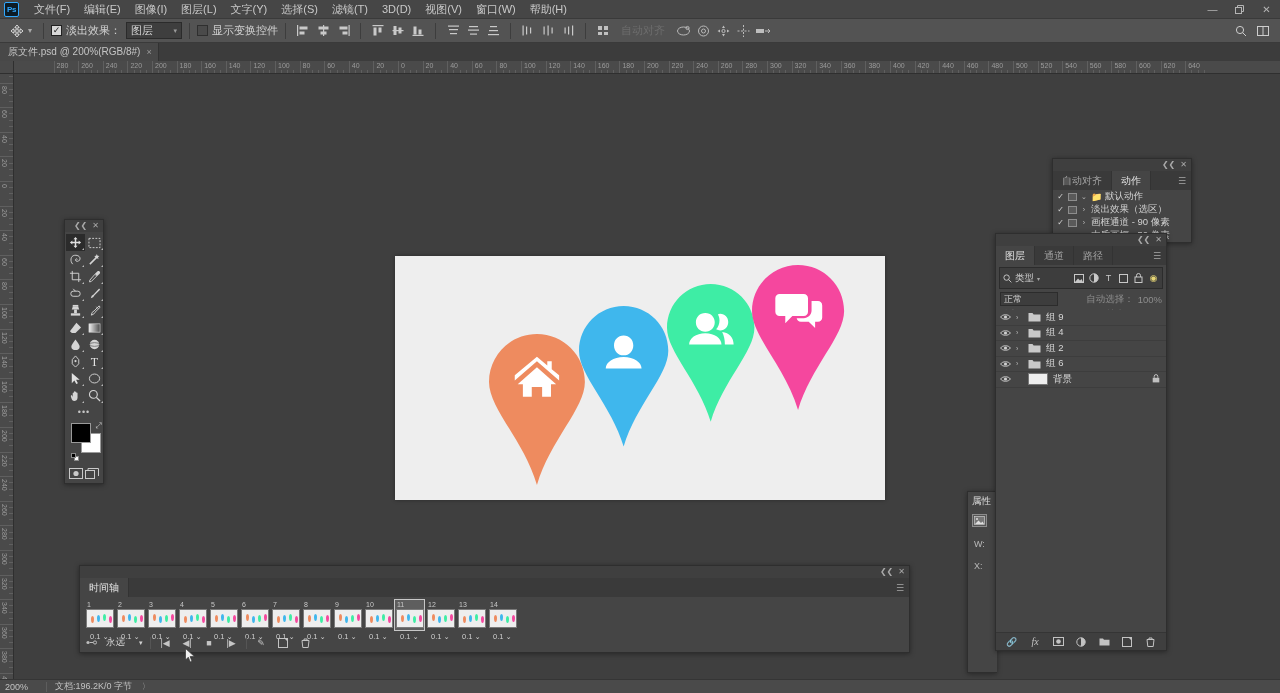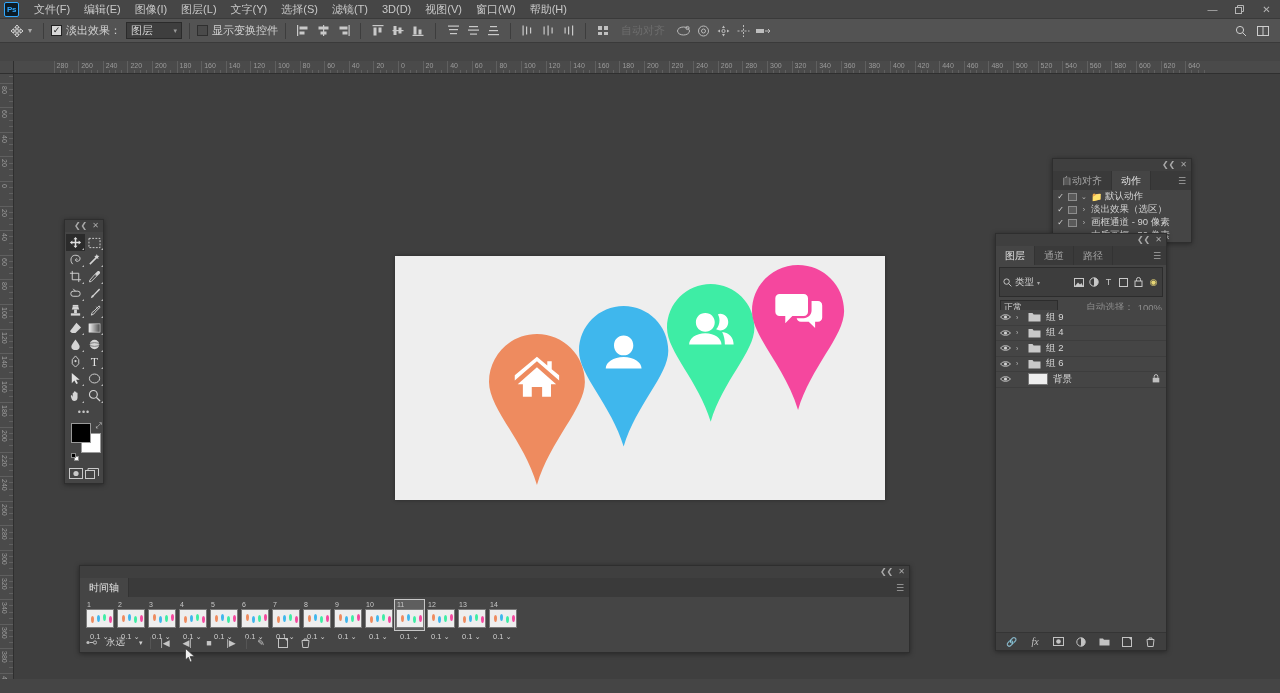--- a/index.html
+++ b/index.html
@@ -151,21 +151,21 @@
   #actions { left: 1052px; top: 158px; width: 140px; height: 85px; }
   .act-row { display: flex; align-items: center; height: 13px; font-size: 9.5px; color: #d2d2d2; padding-left: 3px; gap: 3px; }
   .act-chk { width: 9px; color: #d6d6d6; font-size: 8px; text-align: center; }
   .act-box { width: 9px; height: 8px; border: 1px solid #8d8d8d; background: #5a5a5a; }
   .act-arrow { width: 8px; color: #bdbdbd; font-size: 7px; text-align: center; }
   .act-folder { width: 11px; color: #cfcfcf; font-size: 9px; }
 
   
   #layers { left: 995px; top: 233px; width: 172px; height: 418px; }
   .lay-search {
-    display: flex; align-items: center; height: 30px; background: #3d3d3d;
+    display: flex; align-items: center; height: 22px; background: #3d3d3d;
     margin: 2px 3px; border: 1px solid #2c2c2c; gap: 4px; padding: 0 3px;
   }
   .lay-search .sel { font-size: 9.5px; color: #cfcfcf; display:flex; align-items:center; gap:3px;}
   .lay-filters { margin-left: auto; display: flex; gap: 4px; align-items: center; }
   .filt { width: 11px; height: 11px; display:flex;align-items:center;justify-content:center; color: #c8c8c8; font-size: 9px; }
   .lay-row2 { display: flex; align-items: center; height: 16px; padding: 0 4px; gap: 4px; font-size: 9.5px; color: #bdbdbd; }
   .lay-combo { background: #3d3d3d; border:1px solid #2c2c2c; height: 14px; min-width: 58px; padding:0 3px;
       display:flex; align-items:center; font-size:9px; color:#cfcfcf;}
   .lay-row3 { display:flex; align-items:center; height:15px; padding:0 4px; gap:5px; font-size:9px; color:#9a9a9a;}
   .lock-icons { display:flex; gap:4px; align-items:center; color:#b9b9b9; font-size:9px;}
@@ -390,20 +390,26 @@
       </div>
       <div class="ob-tool">
         <svg width="12" height="12" viewBox="0 0 12 12">
             <rect x="0.5" y="1.5" width="11" height="9" fill="none" stroke="#cdcdcd"></rect>
             <path d="M6 1.5 V10.5" stroke="#cdcdcd"></path>
           </svg>
       </div>
     </div>
   </div>
 
+  <div class="tabbar">
+    <div class="doctab">
+      <span>原文件.psd @ 200%(RGB/8#)</span>
+      <span class="x">×</span>
+    </div>
+  </div>
 
   <div class="ruler-corner"></div>
   <div class="ruler-h" id="rulerH">
       <div class="rh-tick" style="left: 39.6px;"></div>
       <div class="rh-lab" style="left: 42.6px;">280</div>
       <div class="rh-tick minor" style="left: 45.75px;"></div>
       <div class="rh-tick minor" style="left: 51.9px;"></div>
       <div class="rh-tick minor" style="left: 58.05px;"></div>
       <div class="rh-tick" style="left: 64.2px;"></div>
       <div class="rh-lab" style="left: 67.2px;">260</div>
@@ -966,20 +972,32 @@
         </div>
         <div class="act-row">
           <span class="act-chk">✓</span>
           <span class="act-box" style="visibility: hidden;"></span>
           <span class="act-arrow">›</span>
           <span>木质画框 - 50 像素</span>
         </div>
       </div>
   </div>
 
+  <div class="panel" id="props">
+    <div class="pr-tab">属性</div>
+    <div class="pr-icon">
+      <svg width="11" height="9" viewBox="0 0 11 9">
+          <rect x="0.5" y="0.5" width="10" height="8" fill="#777" stroke="#ccc" stroke-width="0.7"></rect>
+          <circle cx="3" cy="3" r="1" fill="#ddd"></circle>
+          <path d="M1 8 L4.5 4.5 L7 7 L8.5 5.5 L10 8 Z" fill="#ddd"></path>
+        </svg>
+    </div>
+    <div class="pr-field">W:</div>
+    <div class="pr-field">X:</div>
+  </div>
 
   <div class="panel" id="layers">
     <div class="panel-grip">
       <span class="grip-btn">❮❮</span>
       <span class="grip-btn">✕</span>
     </div>
     <div class="panel-tabs">
       <div class="ptab active">图层</div>
       <div class="ptab">通道</div>
       <div class="ptab">路径</div>
@@ -1370,14 +1388,20 @@
             <path d="M3 2.5 V1 H6 V2.5" fill="none" stroke="#c3c3c3"></path>
           </svg>
         </span>
     </div>
   </div>
 
   <svg class="cursor-arrow" viewBox="0 0 11 15">
     <path d="M0.5 0.5 L0.5 12 L3.3 9.2 L5.2 14 L7 13.2 L5.1 8.6 L9.5 8.6 Z" fill="#f0f0f0" stroke="#333" stroke-width="0.7"></path>
   </svg>
 
+  <div class="statusbar">
+    <div class="sb-zoom">200%</div>
+    <div class="sb-sep"></div>
+    <div>文档:196.2K/0 字节</div>
+    <div class="sb-arrow">〉</div>
+  </div>
 
 </div>
 
 </body></html>

